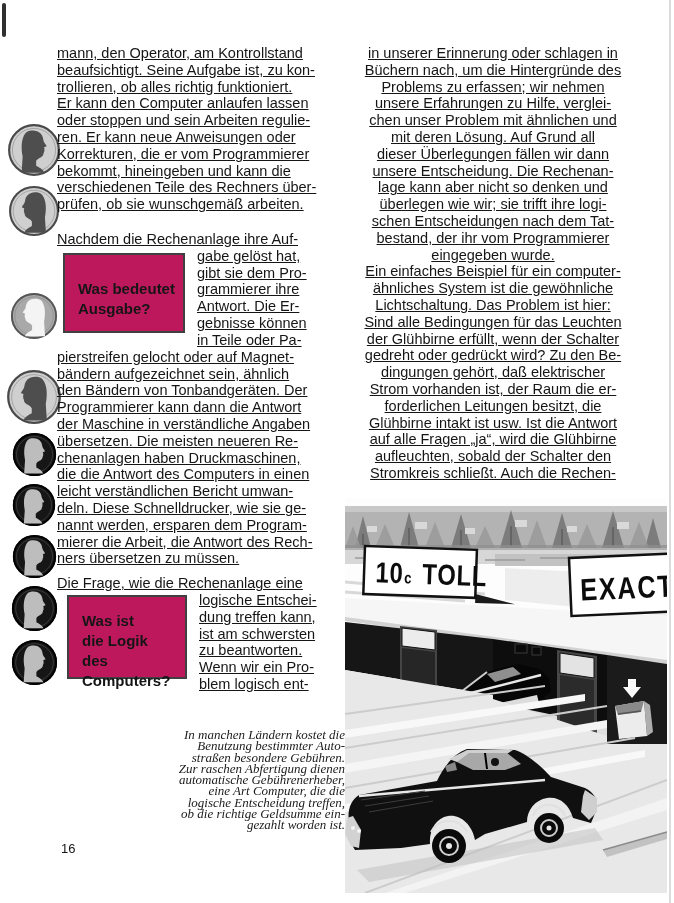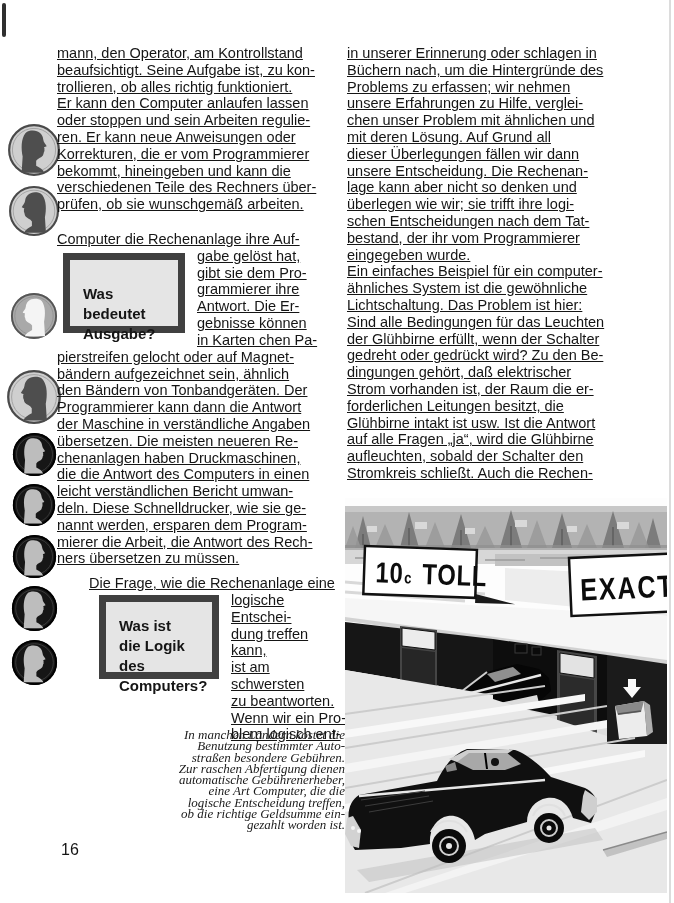--- a/index.html
+++ b/index.html
@@ -17,40 +17,40 @@
   .coin.flip svg{transform:scaleX(-1);}
   .coin.light .coin-face{fill:#cfcfcf}.coin.light .coin-rim{stroke:#4a4a4a}
   .coin.light .coin-inner{stroke:#9a9a9a}.coin.light .coin-bust{fill:#4e4e4e}
   .coin.pale .coin-face{fill:#a9a9a9}.coin.pale .coin-rim{stroke:#555}
   .coin.pale .coin-inner{stroke:#8b8b8b}.coin.pale .coin-bust{fill:#f4f4f4}
   .coin.dark .coin-face{fill:#161616}.coin.dark .coin-rim{stroke:#000}
   .coin.dark .coin-inner{stroke:#4a4a4a}.coin.dark .coin-bust{fill:#bdbdbd}
   
   .col{position:absolute;font-size:14.5px;line-height:16.8px;}
   .col-left{left:57px;top:45px;width:289px;}
-  .col-right{left:347px;top:45px;width:292px;}
+  .col-right{left:347px;top:45px;width:292px;text-align:center;}
   .lines{white-space:pre-line;text-decoration:underline;}
   .para2{margin-top:18px;}
-  .para3{margin-top:8px;margin-left:32px;}
+  .para3{margin-top:8px;}
   .box-row{display:flex;align-items:flex-start;min-height:101px;}
   .qbox{
-    border:7px solid #404040;background:#e5e5e5;box-sizing:border-box;
+    border:2px solid #404040;background:#be185d;box-sizing:border-box;
     font-weight:bold;font-size:15px;line-height:20px;white-space:pre-line;
     flex:0 0 auto;
   }
   .qbox1{width:122px;height:80px;margin-left:6px;margin-top:5px;padding:24px 4px 0 13px;}
   .qbox2{width:120px;height:84px;margin-left:10px;margin-top:3px;padding:14px 20px 0 13px;}
   .beside{margin-left:12px;}
   
   .caption{
     position:absolute;left:100px;top:729px;width:245px;text-align:right;
     font-family:"Liberation Serif",serif;font-style:italic;
     font-size:13px;line-height:11.3px;white-space:pre-line;color:#1a1a1a;
   }
-  .page-number{position:absolute;left:61px;top:841px;font-size:16px;}
+  .page-number{position:absolute;left:61px;top:841px;font-size:13px;}
   
   .illustration{position:absolute;left:345px;top:498px;width:322px;height:395px;}
   .illustration svg{display:block;}
   .sign-text{font-family:"Liberation Sans",sans-serif;font-weight:bold;fill:#0c0c0c;}
 </style>
 </head>
 <body>
 
 <div class="page">
 
@@ -138,30 +138,30 @@
 trollieren, ob alles richtig funktioniert.
 Er kann den Computer anlaufen lassen
 oder stoppen und sein Arbeiten regulie-
 ren. Er kann neue Anweisungen oder
 Korrekturen, die er vom Programmierer
 bekommt, hineingeben und kann die
 verschiedenen Teile des Rechners über-
 prüfen, ob sie wunschgemäß arbeiten.</div>
 
     <div class="para2">
-      <div class="lines">Computer die Rechenanlage ihre Auf-</div>
+      <div class="lines">Nachdem die Rechenanlage ihre Auf-</div>
       <div class="box-row">
         <div class="qbox qbox1">Was bedeutet
 Ausgabe?</div>
         <div class="lines beside">gabe gelöst hat,
 gibt sie dem Pro-
 grammierer ihre
 Antwort. Die Er-
 gebnisse können
-in Karten chen Pa-</div>
+in Teile oder Pa-</div>
       </div>
       <div class="lines">pierstreifen gelocht oder auf Magnet-
 bändern aufgezeichnet sein, ähnlich
 den Bändern von Tonbandgeräten. Der
 Programmierer kann dann die Antwort
 der Maschine in verständliche Angaben
 übersetzen. Die meisten neueren Re-
 chenanlagen haben Druckmaschinen,
 die die Antwort des Computers in einen
 leicht verständlichen Bericht umwan-

